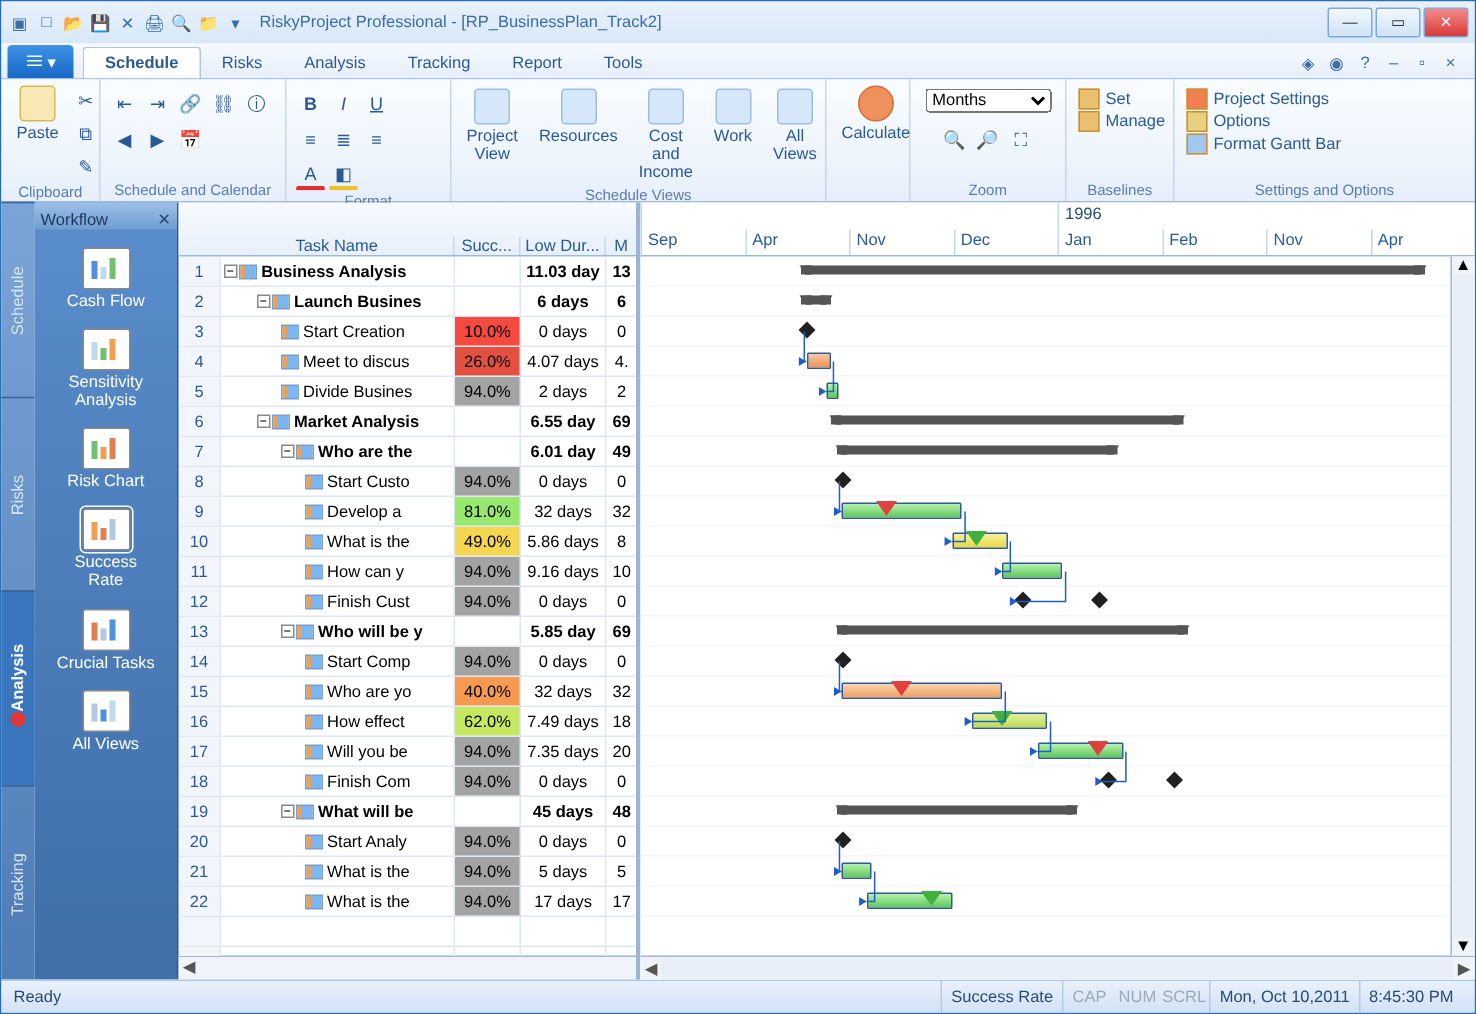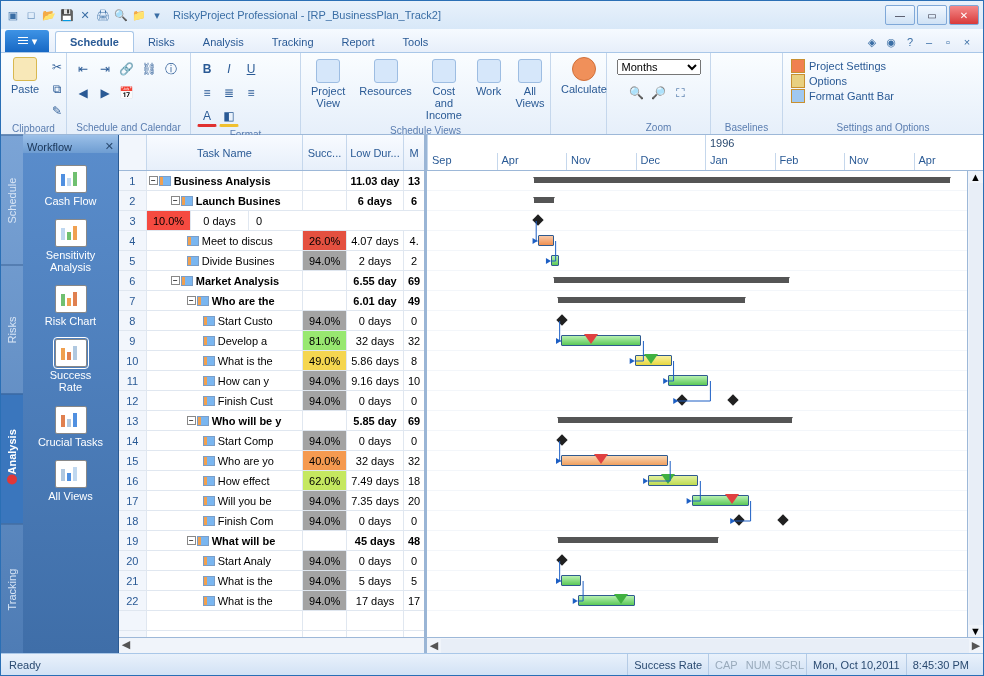--- a/index.html
+++ b/index.html
@@ -53,21 +53,21 @@
   .wf-items { flex:1; overflow:auto; padding-top:6px; }
   .wf-item { display:flex; flex-direction:column; align-items:center; gap:2px; color:#fff; font-size:11px; padding:6px 0; cursor:pointer; text-align:center; }
   .wf-item.selected .wf-ico { outline:1px solid #fff; outline-offset:1px; }
   .wf-ico { width:32px; height:28px; background:#fff; border:1px solid #888; border-radius:2px; display:flex; align-items:center; justify-content:center; }
   
   
   .grid-gantt { flex:1; display:flex; min-height:0; }
   
   
   .grid { width:308px; border-right:3px solid #9ab5d5; display:flex; flex-direction:column; min-height:0; overflow-x: auto; }
-  .ghdr { height:36px; display:flex; background:linear-gradient(#f8fbff,#e7effa); border-bottom:1px solid #9db8d8; flex-shrink: 0; }
+  .ghdr { height:36px; display:flex; background:linear-gradient(#f8fbff,#e7effa); border-bottom:1px solid #9db8d8; flex-shrink: 0; align-items: flex-end; }
   .ghdr .gc { border-right:1px solid #c5d7ec; display:flex; align-items:center; justify-content:center; color:#2a5a95; font-size:11px; }
   .gbody { flex:1; overflow-y:auto; overflow-x:hidden; }
   .gr { display:flex; height:20px; border-bottom:1px solid #e0e7f0; }
   .gc { border-right:1px solid #e0e7f0; white-space:nowrap; overflow:hidden; display:flex; align-items:center; padding:0 2px; font-size:11px; }
   .c-idx { width:28px; justify-content:center; background:#f2f6fc; color:#2a5a95; }
   .c-name { width:158px; }
   .c-succ { width:44px; justify-content:center; }
   .c-dur { width:58px; justify-content:center; }
   .c-m { width:20px; justify-content:center; }
   .bold-row .c-name { font-weight:bold; }
@@ -267,20 +267,32 @@
         <div class="fmt-row">
           <span class="smbtn">🔍</span>
           <span class="smbtn">🔎</span>
           <span class="smbtn">⛶</span>
         </div>
       </div>
       <div class="rgroup-label">Zoom</div>
     </div>
 
     <div class="rgroup" style="width:72px">
+      <div class="rgroup-ctl">
+          <div class="rstack" style="padding-top:4px">
+        <div class="rstack-item">
+              <span class="ico"></span>
+              <span>Set</span>
+            </div>
+        <div class="rstack-item">
+              <span class="ico"></span>
+              <span>Manage</span>
+            </div>
+      </div>
+        </div>
       <div class="rgroup-label">Baselines</div>
     </div>
 
     <div class="rgroup" style="flex:1;border-right:none">
       <div class="rgroup-ctl">
           <div class="rstack" style="padding-top:4px">
         <div class="rstack-item">
               <span class="ico" style="background:#f08050"></span>
               <span>Project Settings</span>
             </div>
@@ -404,20 +416,24 @@
                 <span class="exp">−</span>
                 <span class="ticon"></span>
                 <span>Launch Busines</span>
               </div>
               <div class="gc c-succ "></div>
               <div class="gc c-dur" style="font-weight: bold;">6 days</div>
               <div class="gc c-m" style="font-weight: bold; border-right: none;">6</div>
             </div>
             <div class="gr">
               <div class="gc c-idx">3</div>
+              <div class="gc c-name indent-2">
+                <span class="ticon"></span>
+                <span>Start Creation</span>
+              </div>
               <div class="gc c-succ pbg-red">10.0%</div>
               <div class="gc c-dur">0 days</div>
               <div class="gc c-m" style="border-right: none;">0</div>
             </div>
             <div class="gr">
               <div class="gc c-idx">4</div>
               <div class="gc c-name indent-2">
                 <span class="ticon"></span>
                 <span>Meet to discus</span>
               </div>

